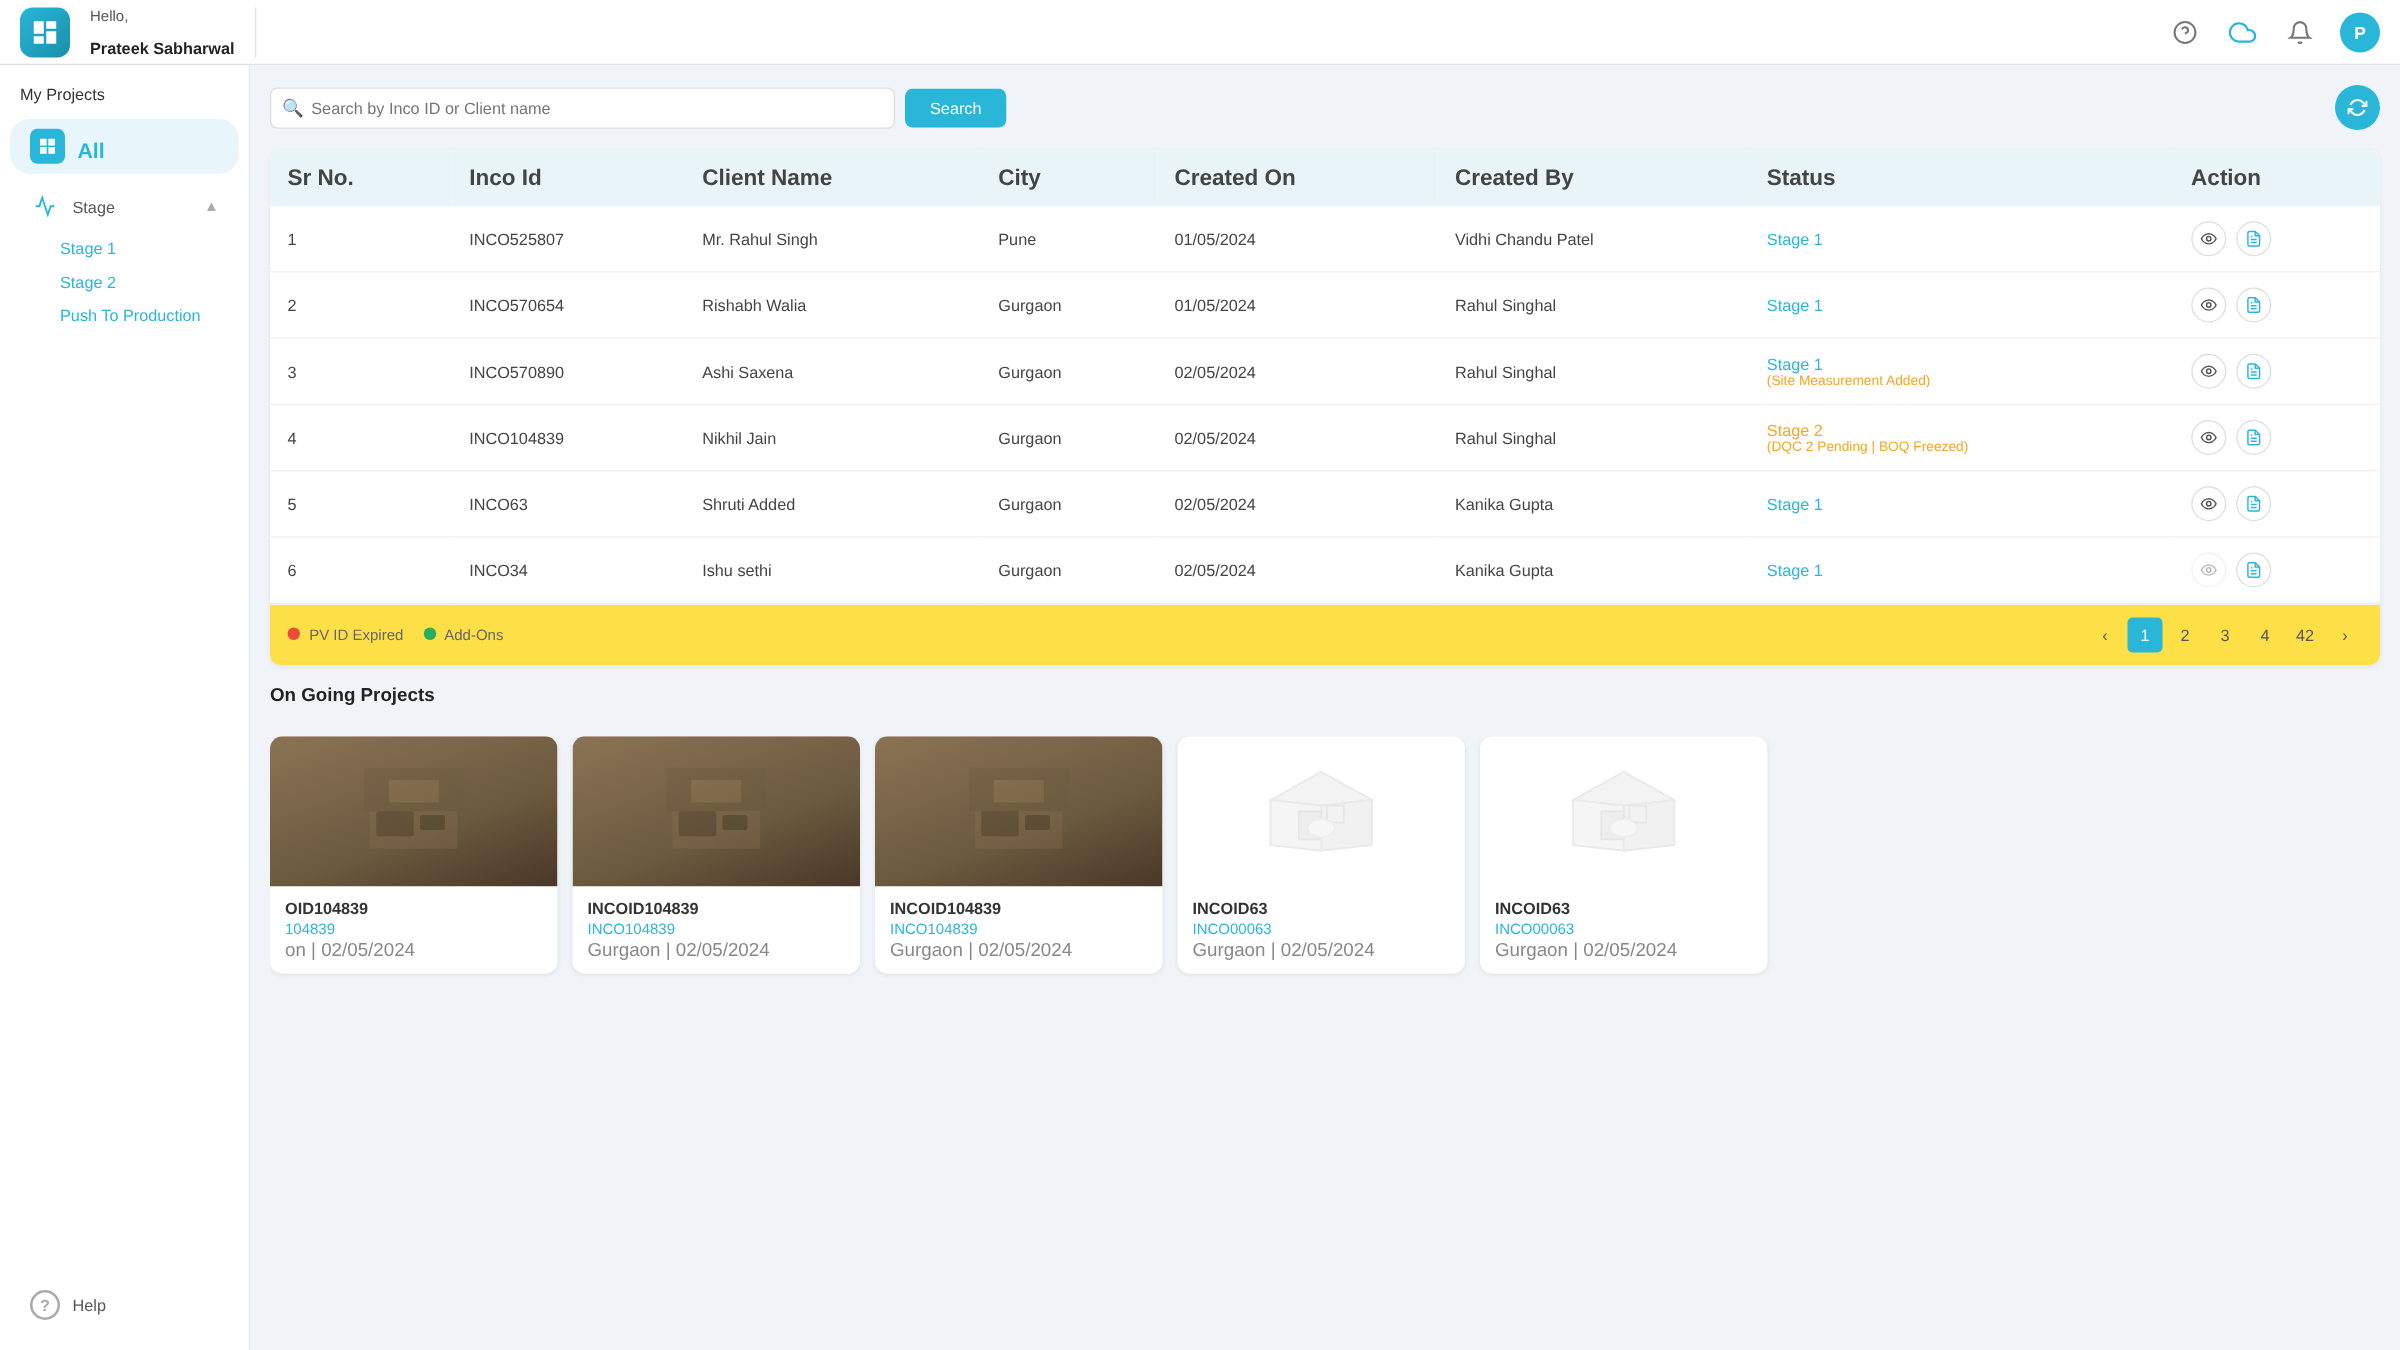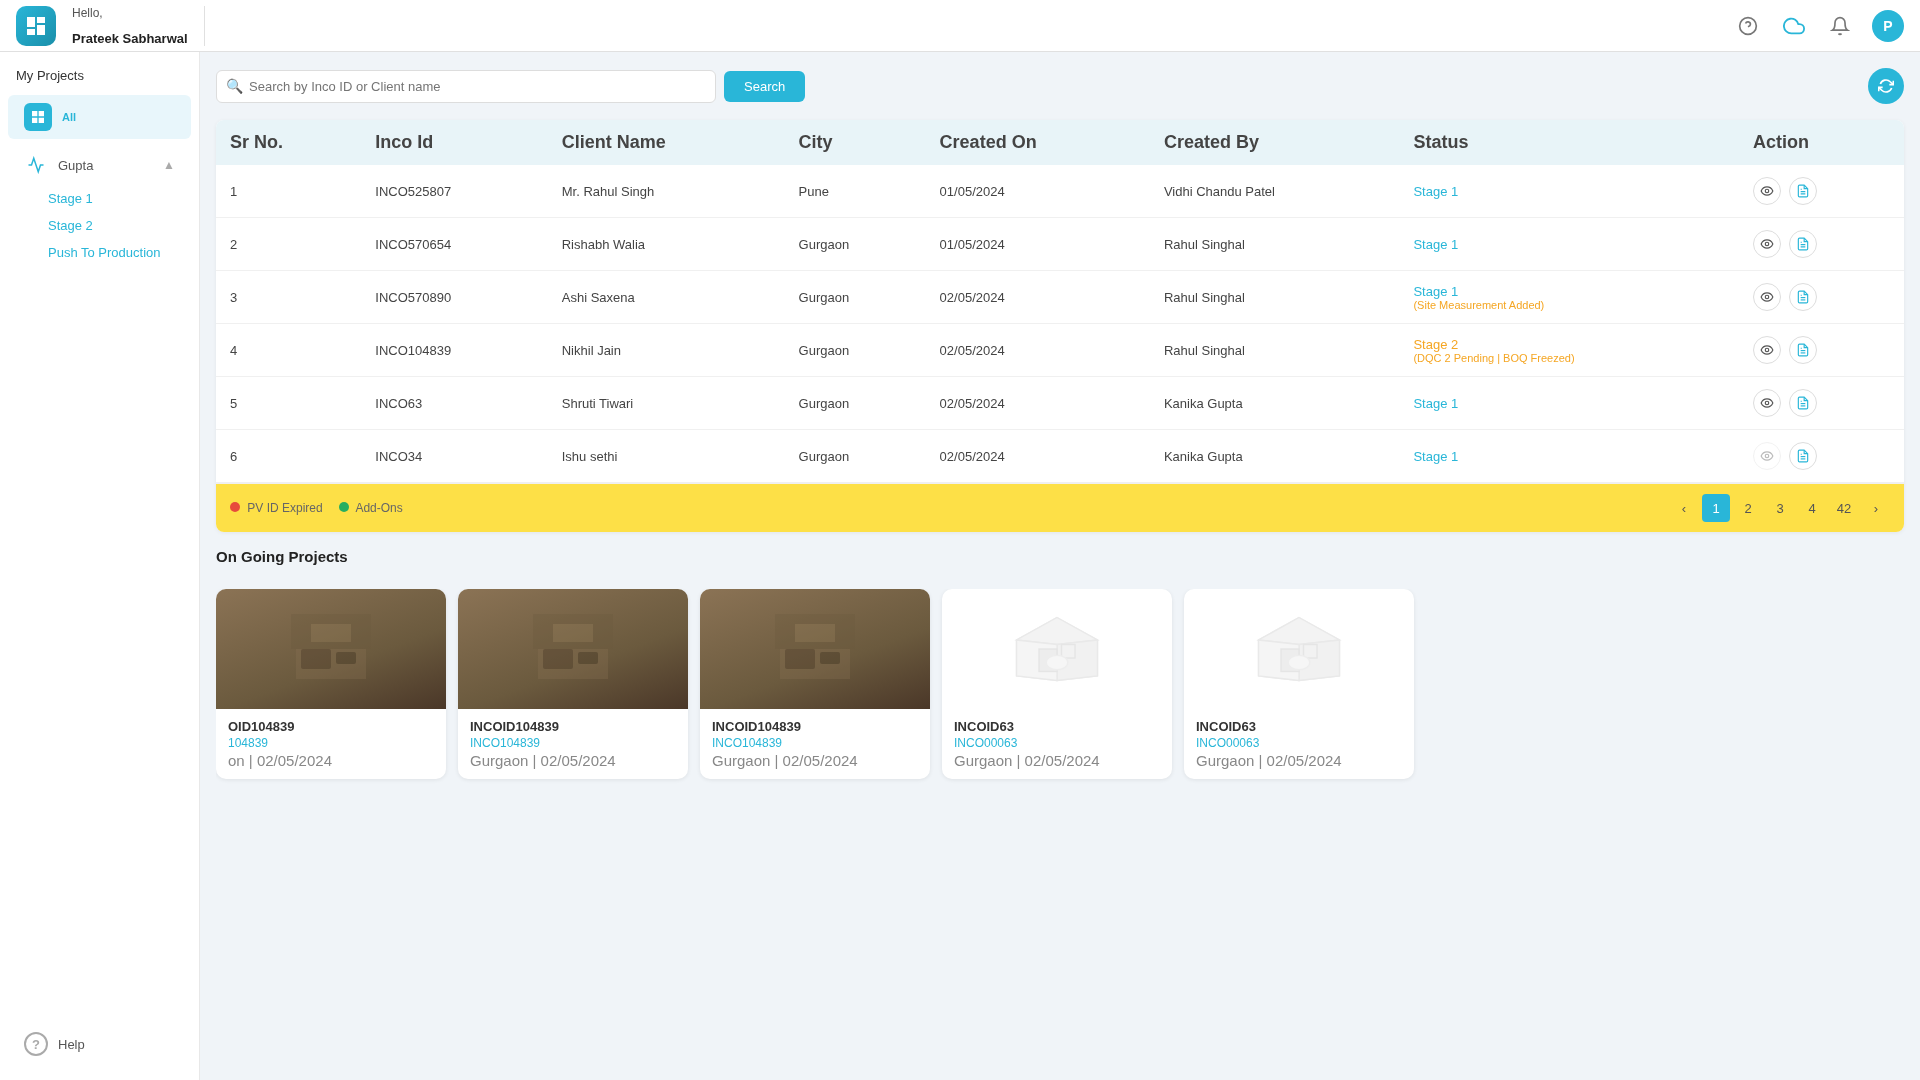--- a/index.html
+++ b/index.html
@@ -75,27 +75,27 @@
       flex-shrink: 0;
     }
     .sidebar-section-title {
       font-size: 13px;
       font-weight: 400;
       color: #333;
       padding: 0 16px 12px;
     }
     .sidebar-item {
       display: flex;
-      align-items: center;
+      align-items: flex-end;
       gap: 10px;
       padding: 8px 16px;
       cursor: pointer;
-      font-size: 11px;
+      font-size: 17px;
       color: #555;
-      border-radius: 6px;
+      border-radius: 16px;
       margin: 0 8px 2px;
     }
     .sidebar-item.active {
       background: #e8f6fb;
       color: #29b6d8;
       font-weight: 600;
     }
     .sidebar-item .icon-box {
       width: 28px; height: 28px;
       background: #29b6d8;
@@ -405,21 +405,21 @@
     </div>
 
     <div class="sidebar-stages">
       <div class="sidebar-stages-header">
         <div style="display:flex;align-items:center;gap:10px;">
           <div class="stages-icon">
             <svg width="18" height="18" viewBox="0 0 24 24" fill="none" stroke="#29b6d8" stroke-width="2">
                 <polyline points="22 12 18 12 15 21 9 3 6 12 2 12"></polyline>
               </svg>
           </div>
-          <span>Gupta</span>
+          <span>Stage</span>
         </div>
         <span style="color:#aaa;font-size:12px;">▲</span>
       </div>
       <div class="sidebar-sub-item">
         <span>Stage 1</span>
       </div>
       <div class="sidebar-sub-item">
         <span>Stage 2</span>
       </div>
       <div class="sidebar-sub-item">
@@ -584,21 +584,21 @@
             <line x1="16" y1="17" x2="8" y2="17"></line>
                       <polyline points="10 9 9 9 8 9"></polyline>
           </svg>
         </div>
       </div>
     </td>
   </tr>
             <tr>
     <td>5</td>
     <td>INCO63</td>
-    <td>Shruti Tiwari</td>
+    <td>Shruti Added</td>
     <td>Gurgaon</td>
     <td>02/05/2024</td>
     <td>Kanika Gupta</td>
     <td>
       <span class="status-stage1">Stage 1</span>
     </td>
     <td>
       <div class="action-icons">
         <div class="action-icon">
           <svg width="14" height="14" viewBox="0 0 24 24" fill="none" stroke="currentColor" stroke-width="2">

